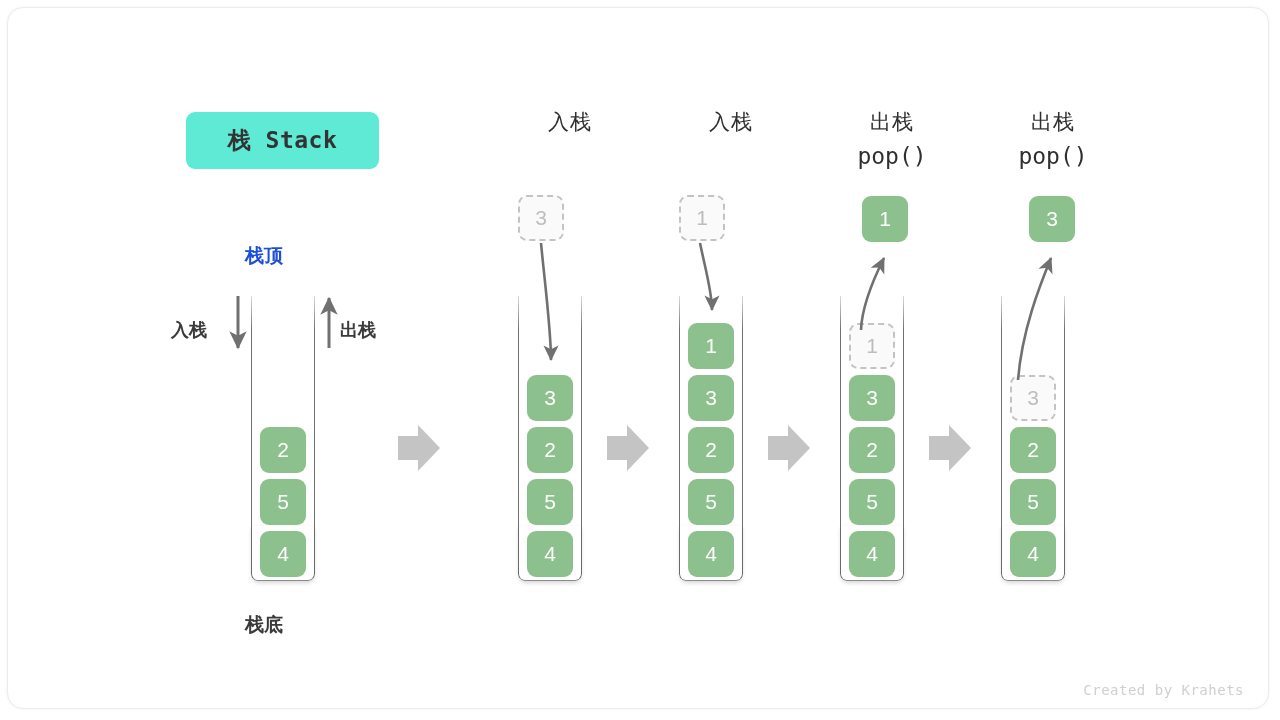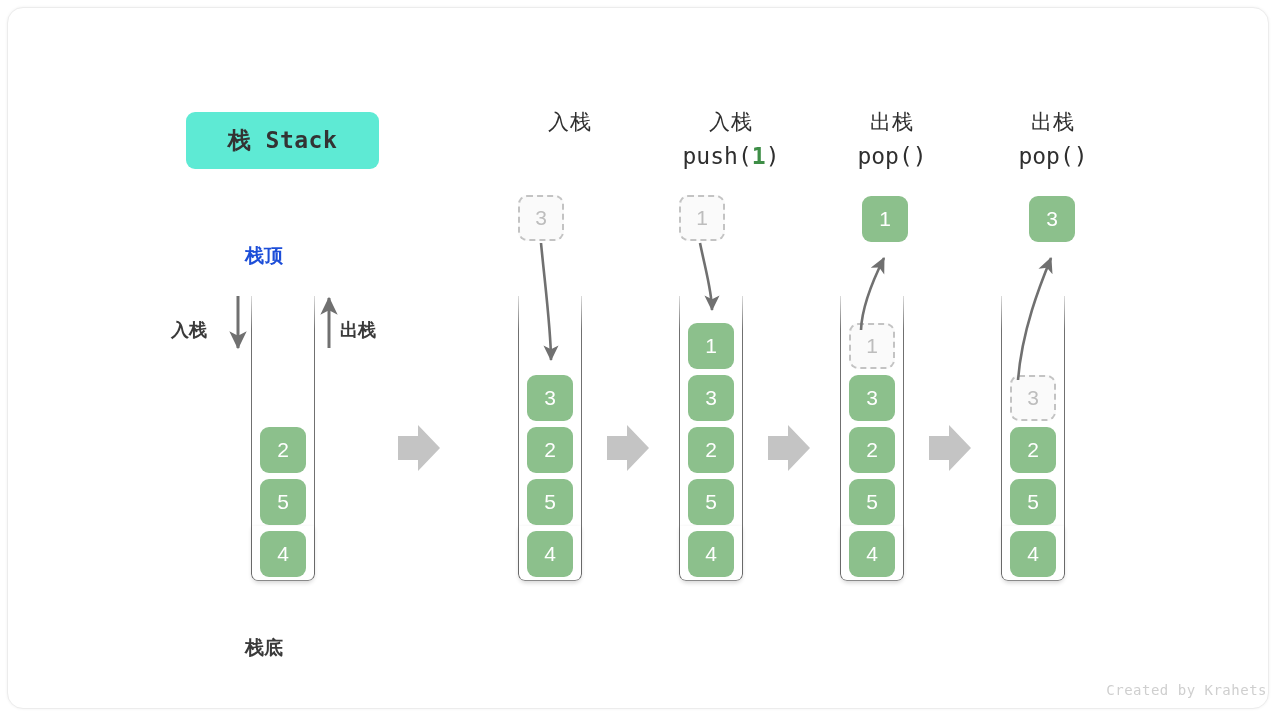--- a/index.html
+++ b/index.html
@@ -61,21 +61,20 @@
     white-space: nowrap;
   }
   .label-bottom {
     position: absolute;
     left: 245px;
     top: 612px;
     font-size: 19px;
     font-weight: bold;
     color: #3a3a3a;
     white-space: nowrap;
-    margin-top: 23px;
   }
   .label-push-side {
     position: absolute;
     left: 171px;
     top: 318px;
     font-size: 18px;
     font-weight: bold;
     color: #3a3a3a;
     white-space: nowrap;
   }
@@ -200,21 +199,21 @@
     left: 0;
     top: 0;
     width: 1280px;
     height: 720px;
     pointer-events: none;
   }
 
   
   .footer {
     position: absolute;
-    right: 13px;
+    right: 36px;
     bottom: 22px;
     font-family: "DejaVu Sans Mono", "Liberation Mono", monospace;
     font-size: 14px;
     color: #cfcfcf;
     letter-spacing: 0.5px;
   }
 </style>
 </head>
 <body>
 
@@ -227,21 +226,20 @@
   <div class="label-bottom">栈底</div>
   <div class="label-push-side">入栈</div>
   <div class="label-pop-side">出栈</div>
 
   <div class="col-head" style="left:480px;">
     <div class="cn">入栈</div>
   </div>
 
   <div class="col-head" style="left:641px;">
     <div class="cn">入栈</div>
-    <div class="code"><span>push(</span><span class="arg">1</span><span>)</span></div>
   </div>
 
   <div class="col-head" style="left:802px;">
     <div class="cn">出栈</div>
     <div class="code"><span>pop(</span><span class="arg"></span><span>)</span></div>
   </div>
 
   <div class="col-head" style="left:963px;">
     <div class="cn">出栈</div>
     <div class="code"><span>pop(</span><span class="arg"></span><span>)</span></div>

